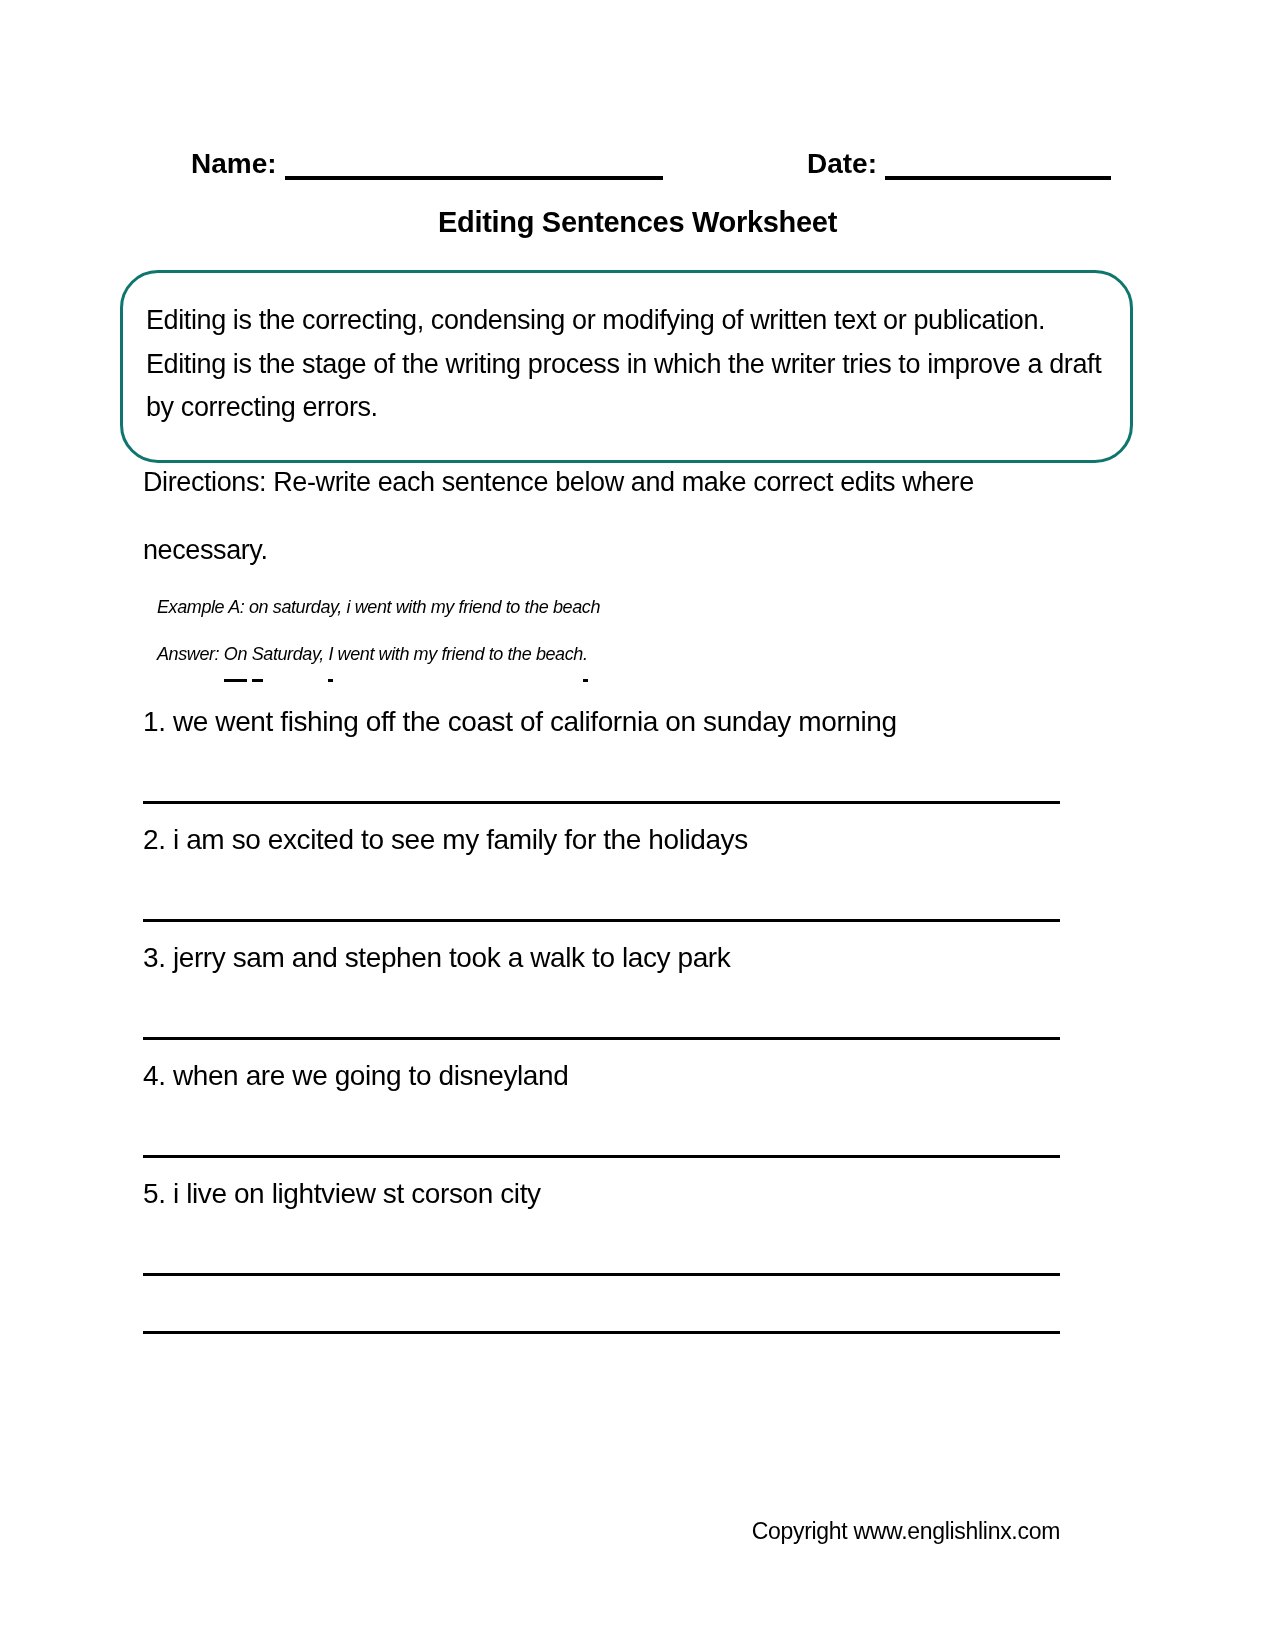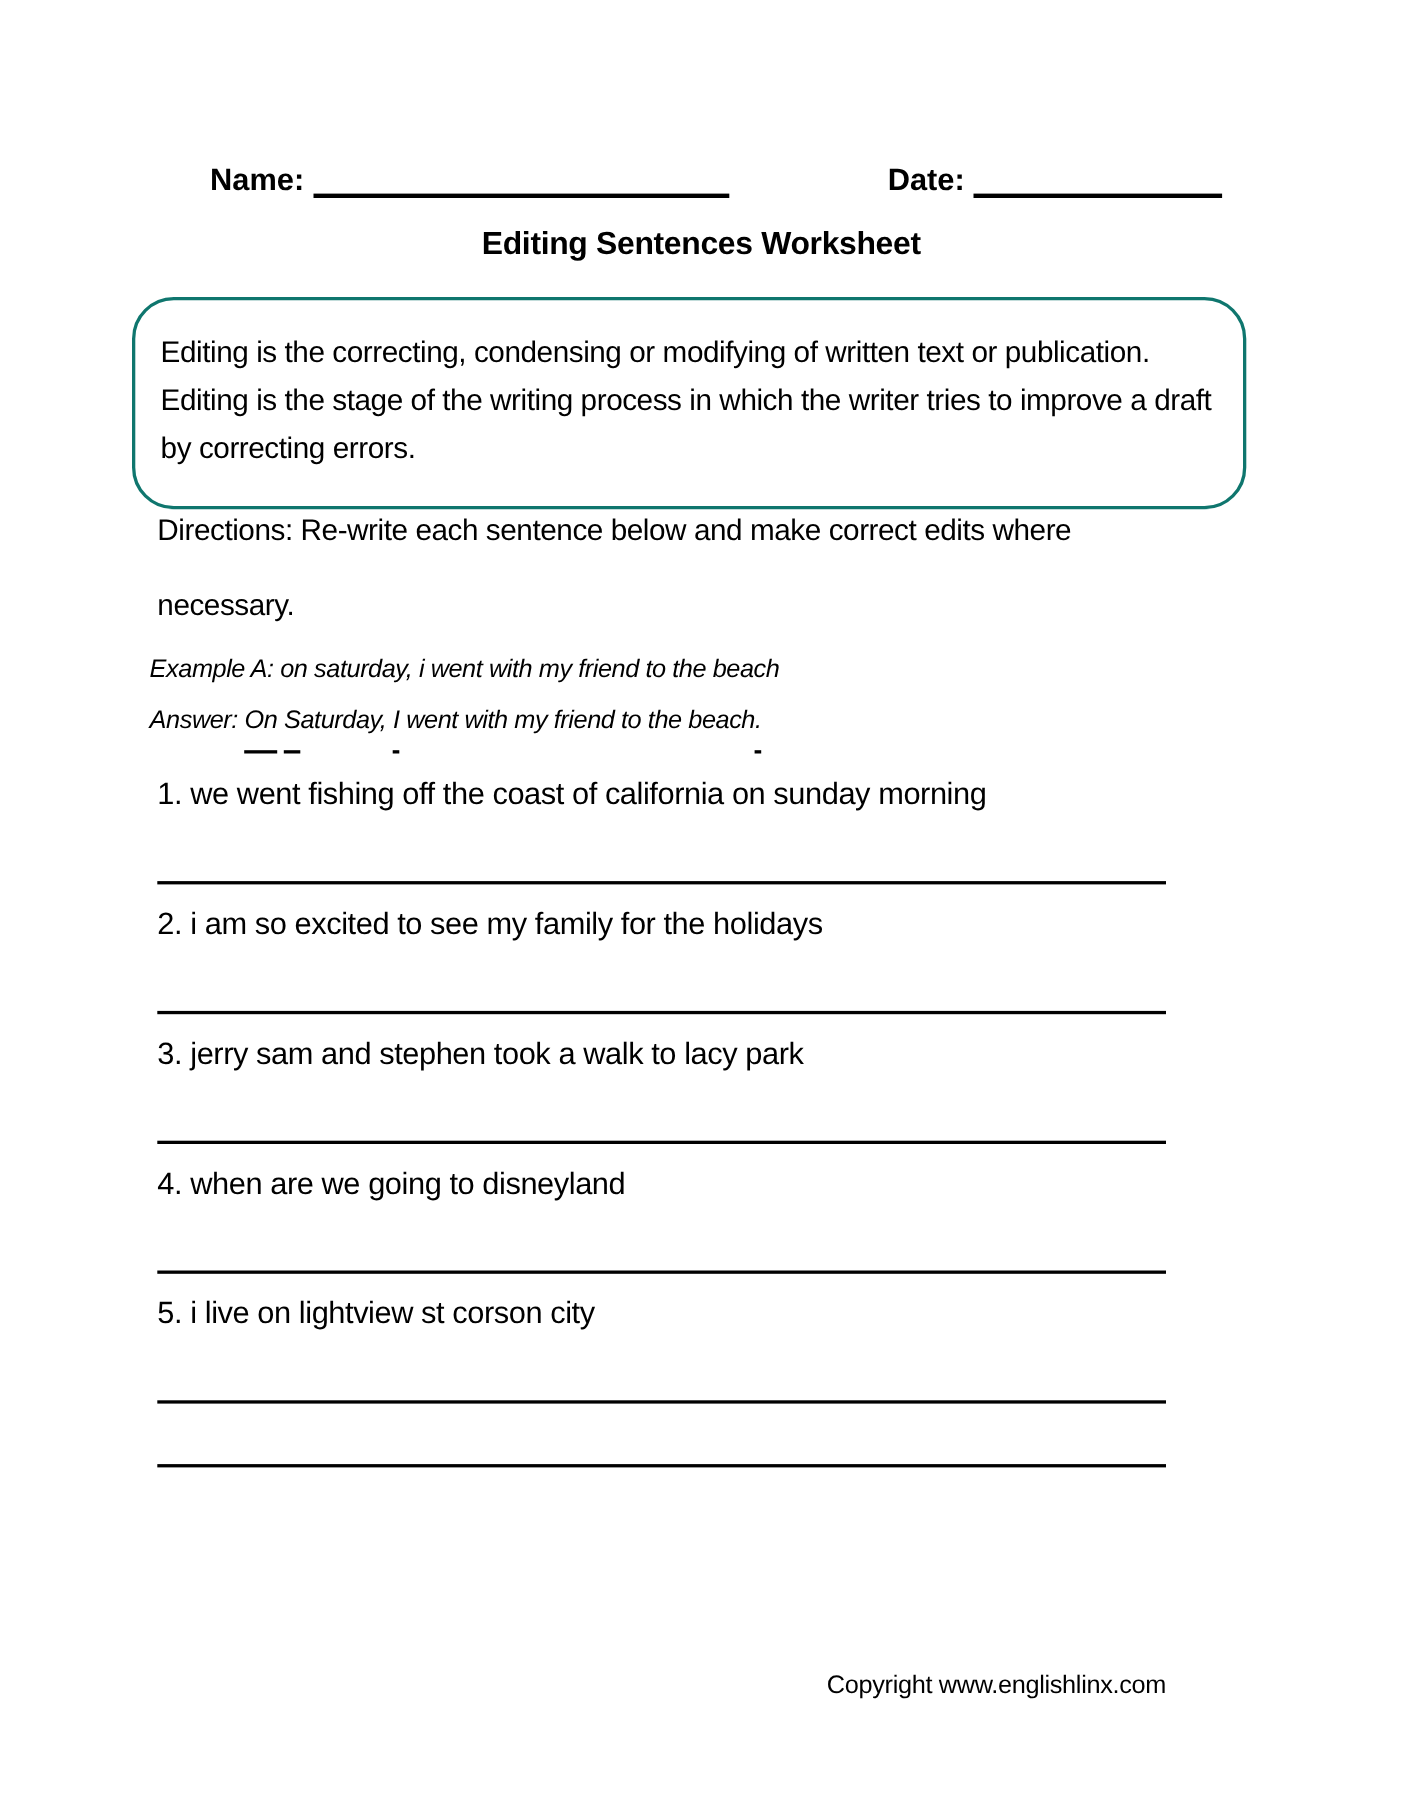--- a/index.html
+++ b/index.html
@@ -43,22 +43,22 @@
   }
 
   
   .directions {
     position:absolute; left:143px; top:448px; width:917px;
     font-size:27px; line-height:68px; letter-spacing:-0.4px;
   }
 
   
   .example {
-    position:absolute; left:136px; top:584px; width:960px;
-    font-size:23px; line-height:47px; font-style:italic; letter-spacing:-0.4px;
+    position:absolute; left:157px; top:584px; width:960px;
+    font-size:18px; line-height:47px; font-style:italic; letter-spacing:-0.4px;
   }
   .example-answer { white-space:pre-wrap; }
   .seg-u {
     border-bottom:3px solid #000;
     padding-bottom:15px;
   }
 
   
   .items {
     position:absolute; left:143px; top:706px; width:917px;

